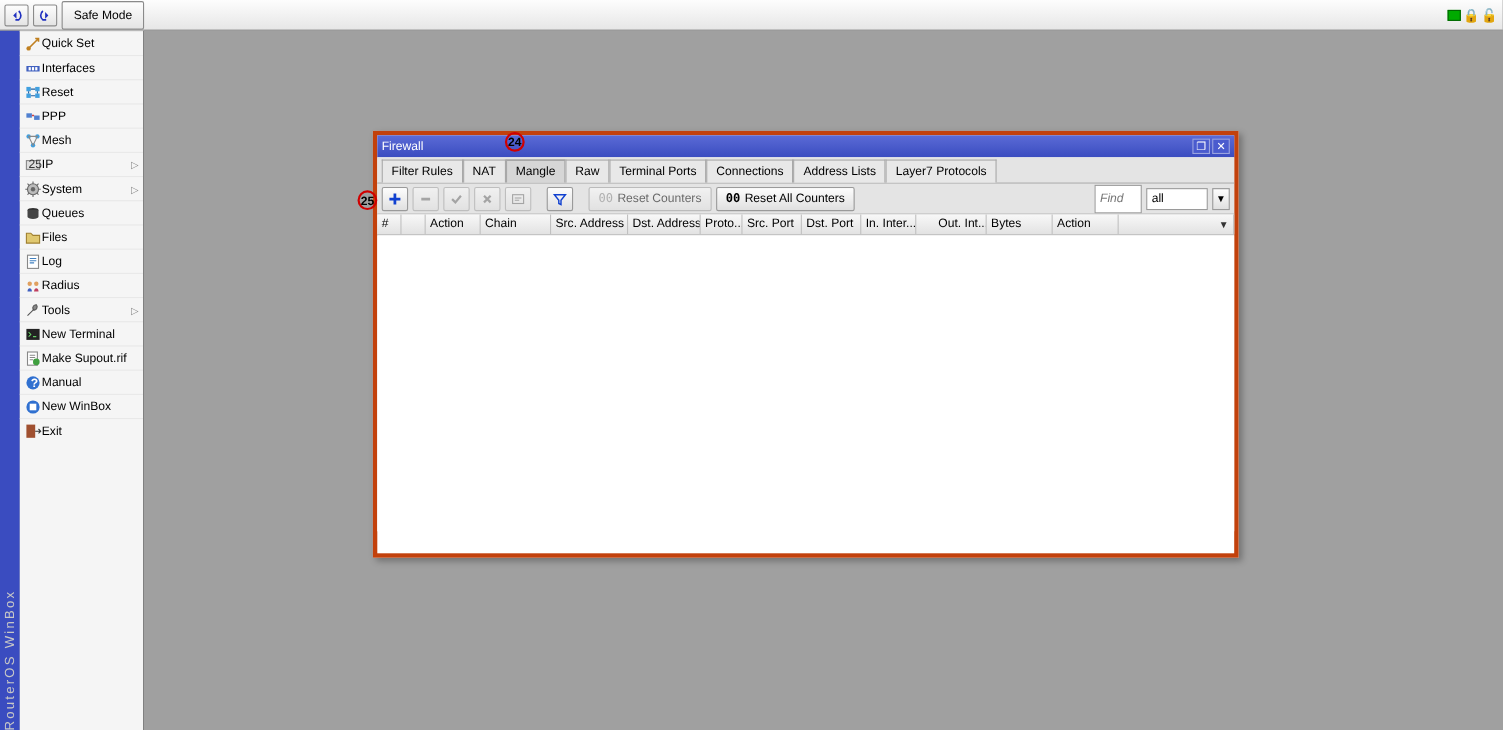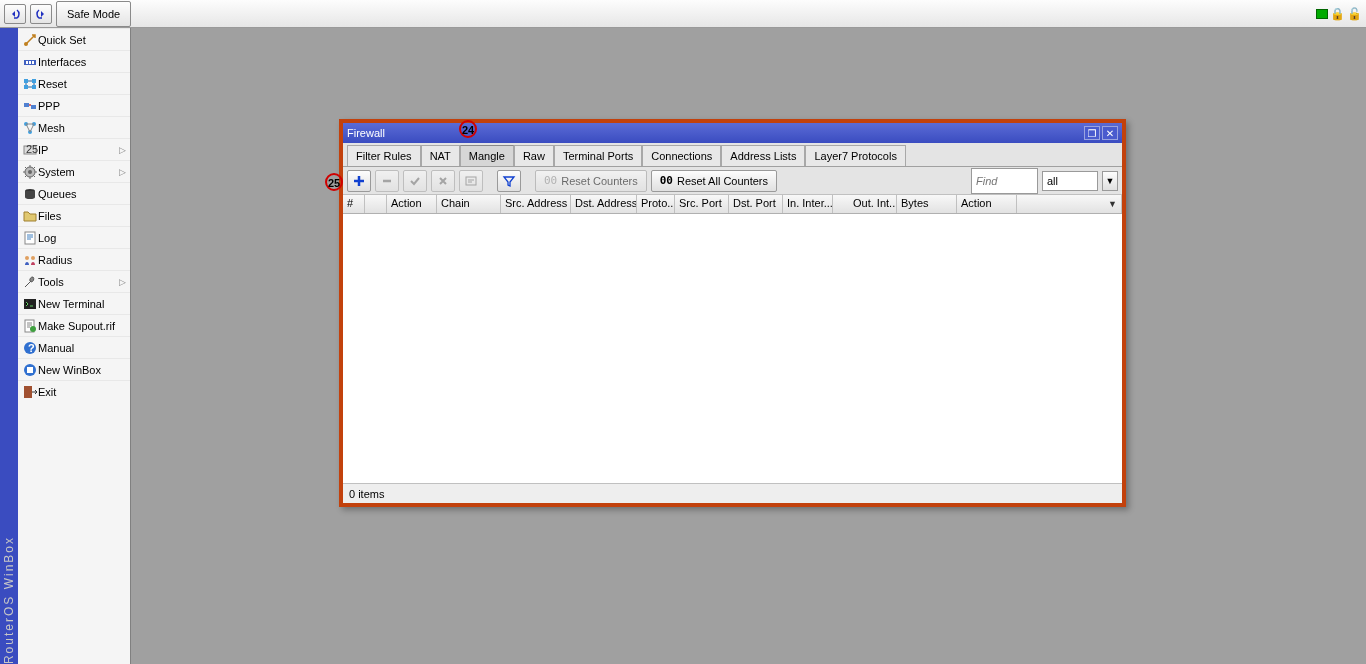--- a/index.html
+++ b/index.html
@@ -28,21 +28,21 @@
 .wbtn{width:16px;height:14px;border:1px solid #9aa3e0;background:#4a5bce;color:#fff;font-size:10px;display:flex;align-items:center;justify-content:center;cursor:default}
 .tabs{height:24px;background:#e4e4e4;border-bottom:1px solid #a0a0a0;display:flex;align-items:flex-end;padding-left:4px}
 .tab{padding:4px 8px;background:#e8e8e8;border:1px solid #a8a8a8;border-bottom:none;margin-right:0;position:relative}
 .tab.active{background:#d6d6d6;border-top:1px solid #888}
 .toolbar{height:28px;background:#e4e4e4;border-bottom:1px solid #c0c0c0;display:flex;align-items:center;padding:0 4px;gap:4px}
 .ibtn{width:24px;height:22px;border:1px solid #9a9a9a;background:linear-gradient(to bottom,#fdfdfd,#e0e0e0);display:flex;align-items:center;justify-content:center;border-radius:2px;cursor:default}
 .ibtn.dis{opacity:.5}
 .txtbtn{height:22px;padding:0 8px;border:1px solid #9a9a9a;background:linear-gradient(to bottom,#fdfdfd,#e0e0e0);display:flex;align-items:center;border-radius:2px;cursor:default;gap:4px}
 .txtbtn.dis{opacity:.55}
 .find{margin-left:auto;display:flex;gap:4px;align-items:center}
-.find input{height:20px;width:67px;border:1px solid #9a9a9a;padding:12px 4px;font-style:italic;color:#777}
+.find input{height:20px;width:43px;border:1px solid #9a9a9a;padding:12px 4px;font-style:italic;color:#777}
 .combo{height:20px;border:1px solid #9a9a9a;background:#fff;display:flex;align-items:center;padding:0 4px;width:56px;position:relative}
 .combo .arr,.dropbtn{width:16px;height:20px;border:1px solid #9a9a9a;background:linear-gradient(to bottom,#fdfdfd,#e0e0e0);display:flex;align-items:center;justify-content:center}
 .gridhead{height:19px;background:linear-gradient(to bottom,#f8f8f8,#e2e2e2);border-bottom:1px solid #b0b0b0;display:flex}
 .gh{border-right:1px solid #c0c0c0;padding:2px 4px;overflow:hidden;white-space:nowrap;font-size:11px}
 .gridbody{position:absolute;left:0;right:0;top:91px;bottom:20px;background:#fff;border-top:none;overflow:hidden}
 .gridlast{width:18px;flex:none;display:flex;align-items:center;justify-content:center;color:#333}
 .status{position:absolute;left:0;right:0;bottom:0;height:20px;background:#eee;border-top:1px solid #c0c0c0;padding:2px 6px;display:flex;align-items:center}
 
 .callout{position:absolute;width:18px;height:18px;border:2px solid #d00000;border-radius:50%;display:flex;align-items:flex-end;justify-content:center;font-weight:bold;color:#000;font-size:11px;background:transparent;pointer-events:none}
 
@@ -334,23 +334,20 @@
         <div class="gh" style="width: 54px;">Dst. Port</div>
         <div class="gh" style="width: 50px;">In. Inter...</div>
         <div class="gh" style="width: 48px; margin-left: 16px;">Out. Int...</div>
         <div class="gh" style="width: 60px;">Bytes</div>
         <div class="gh" style="width: 60px;">Action</div>
         <div class="gh gridlast" style="margin-left: auto;">
           <span style="font-size:9px">▼</span>
         </div>
       </div>
     <div class="gridbody"></div>
-    <div class="status">
-      <span>0 items</span>
-    </div>
 
     <div class="callout" style="left:116px;top:-3px">
         <span>24</span>
       </div>
     <div class="callout" style="left:-18px;top:50px">
         <span>25</span>
       </div>
   </div>
 
 </div>

